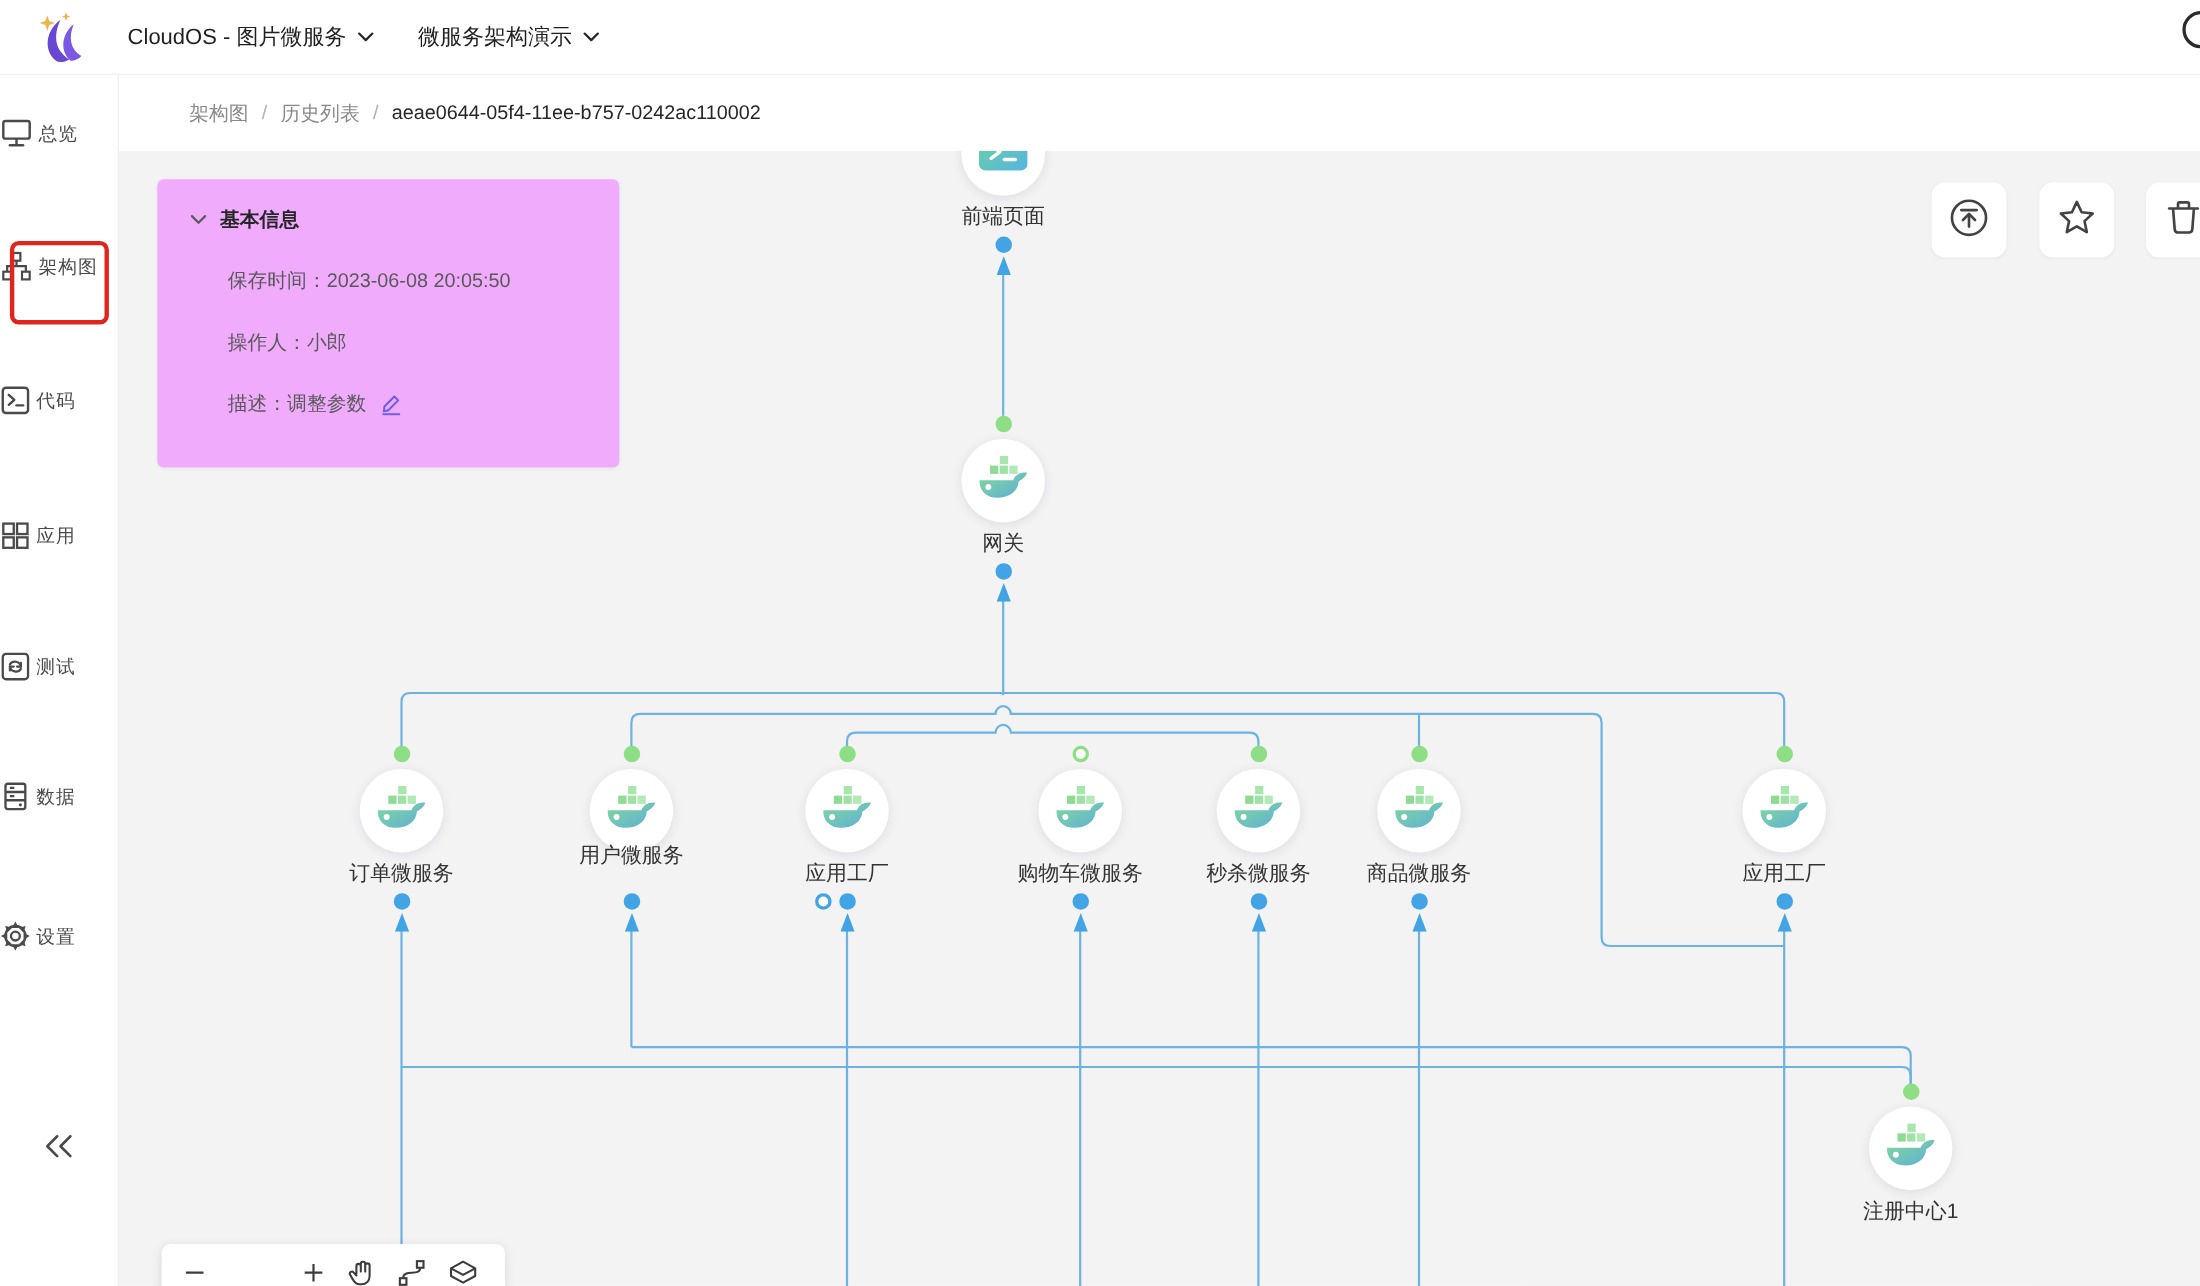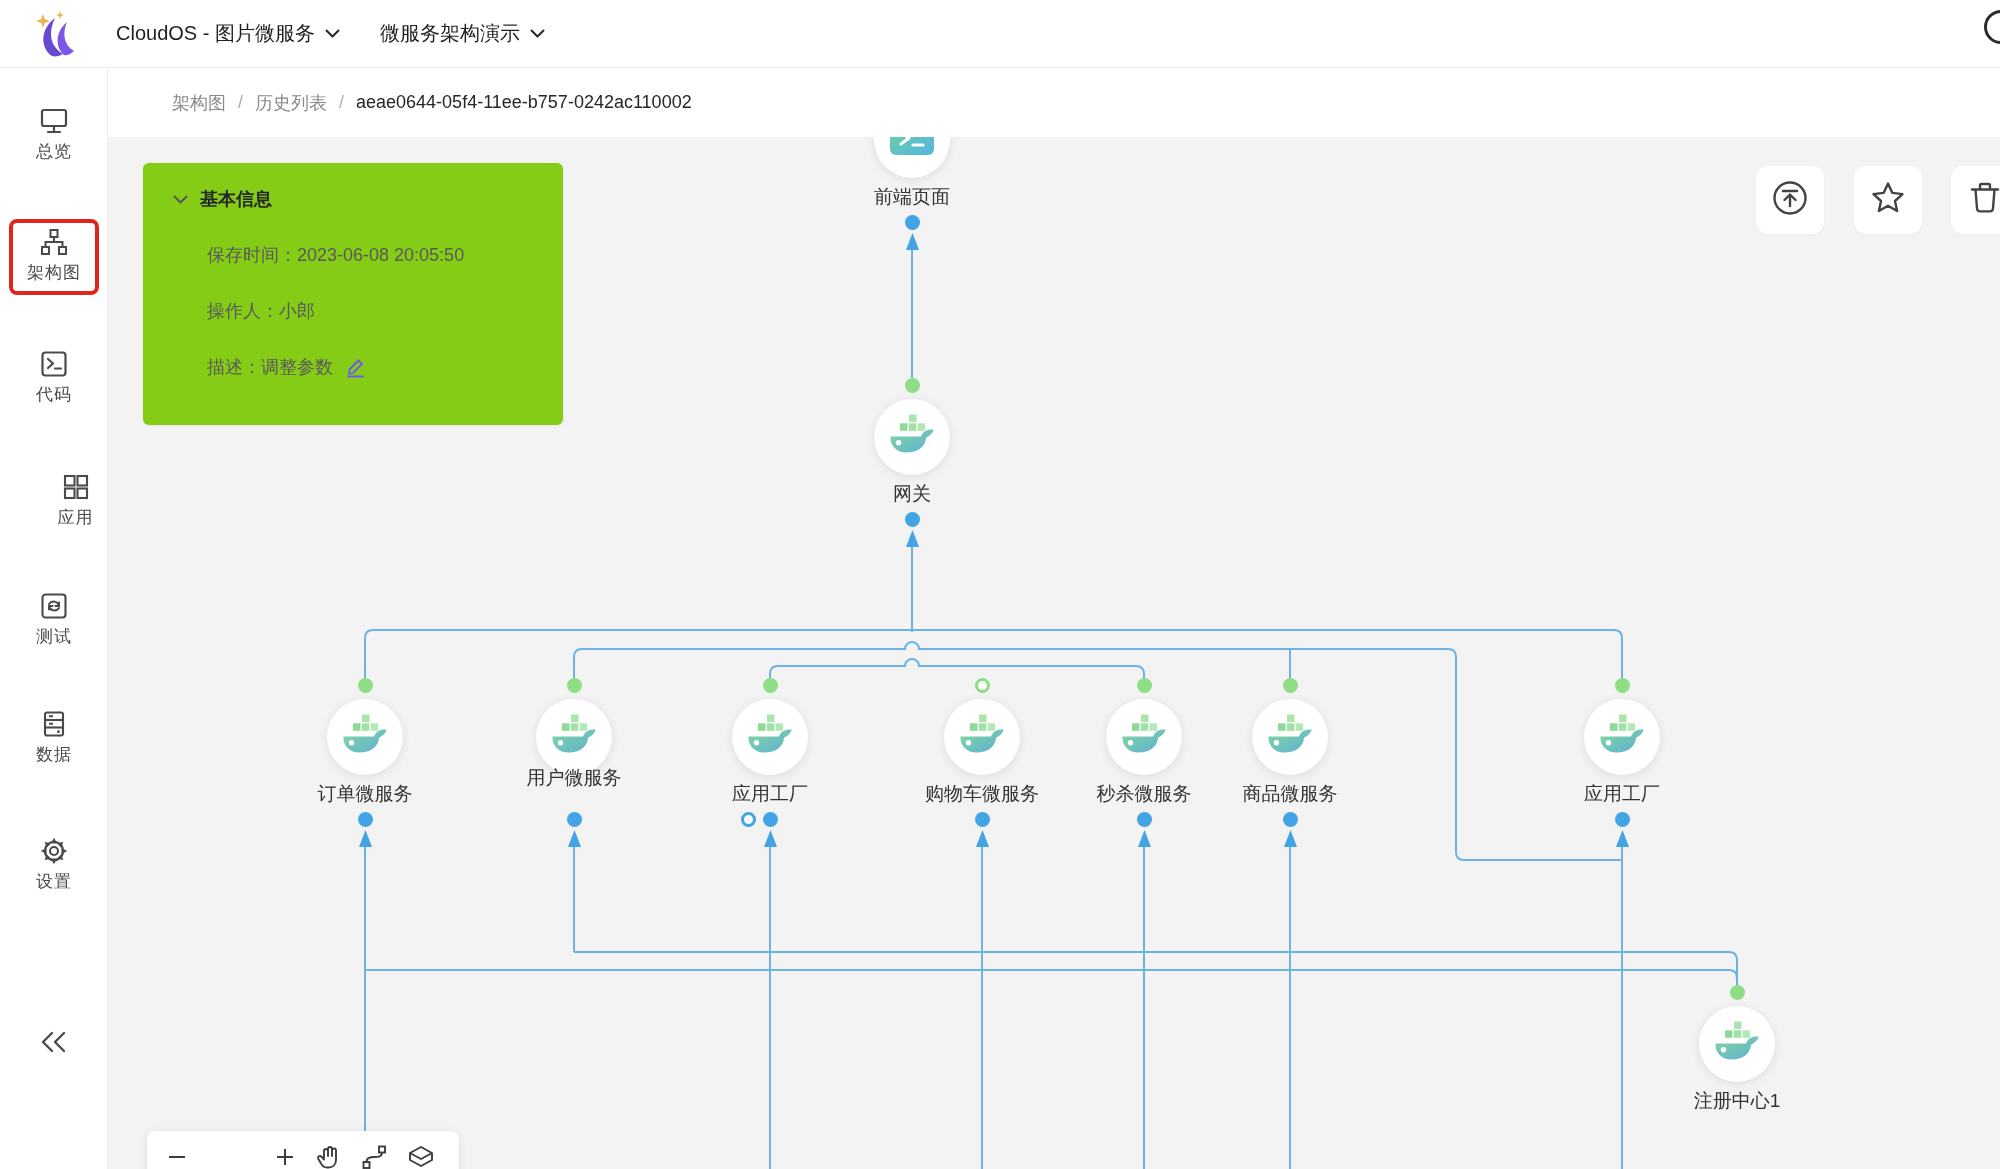--- a/index.html
+++ b/index.html
@@ -10,21 +10,21 @@
   
   .top-header { position:absolute; left:0; top:0; width:2000px; height:68px; background:#fff; border-bottom:1px solid #ededed; display:flex; align-items:center; z-index:30; }
   .logo-wrap { margin-left:28px; width:52px; height:52px; display:flex; align-items:center; justify-content:center; }
   .hdr-switch { display:flex; align-items:center; gap:10px; cursor:pointer; }
   .hdr-title { font-size:20px; color:#1f1f1f; font-weight:500; }
   .sw1 { margin-left:36px; } .sw2 { margin-left:40px; }
   .avatar-partial { position:absolute; right:-18px; top:10px; width:34px; height:34px; border:3px solid #2b2b2b; border-radius:50%; background:#fff; }
 
   
   .sidebar { position:absolute; left:0; top:68px; width:108px; height:1101px; background:#fff; border-right:1px solid #ededed; z-index:25; }
-  .side-item { position:absolute; left:0; width:108px; display:flex; flex-direction:column; align-items:center; gap:5px; color:#4a4a4a; cursor:pointer; }
+  .side-item { position:absolute; left:0; width:108px; display:flex; flex-direction:row; align-items:center; gap:5px; color:#4a4a4a; cursor:pointer; }
   .side-item .lbl { font-size:17px; color:#4a4a4a; letter-spacing:1px; }
   .side-item svg { display:block; }
   .red-box { position:absolute; left:9px; top:-9px; width:90px; height:76px; border:4px solid #e0251c; border-radius:8px; pointer-events:none; }
   .collapse-btn { position:absolute; left:0; top:962px; width:108px; display:flex; justify-content:center; cursor:pointer; color:#4a4a4a; }
 
   
   .crumb-bar { position:absolute; left:108px; top:68px; width:1892px; height:69px; background:#fff; display:flex; align-items:center; padding-left:64px; z-index:20; font-size:18px; }
   .crumb-bar .crumb { color:#8a8a8a; cursor:pointer; }
   .crumb-bar .crumb.last { color:#262626; cursor:default; }
   .crumb-bar .sep { color:#b0b0b0; margin:0 12px; }
@@ -36,21 +36,21 @@
   .node-circle { position:absolute; width:76px; height:76px; border-radius:50%; background:#fff; box-shadow:0 2px 10px rgba(30,40,60,.10); display:flex; align-items:center; justify-content:center; z-index:3; cursor:pointer; }
   .node-label { position:absolute; width:180px; text-align:center; font-size:19px; color:#333; z-index:3; }
   .port { position:absolute; width:15px; height:15px; border-radius:50%; z-index:4; cursor:crosshair; }
   .port.green { background:#8ede85; }
   .port.green-hollow { background:#fff; border:3px solid #8ede85; }
   .port.blue { background:#42a3e5; }
   .port.blue-hollow { background:#fff; border:3px solid #42a3e5; }
   .in-arrow { position:absolute; z-index:2; }
 
   
-  .info-card { position:absolute; left:35px; top:26px; width:420px; height:262px; background:#84cc16; border-radius:6px; box-shadow:0 1px 4px rgba(0,0,0,.05); z-index:6; padding:24px 0 0 30px; }
+  .info-card { position:absolute; left:35px; top:26px; width:420px; height:262px; background:#f0abfc; border-radius:6px; box-shadow:0 1px 4px rgba(0,0,0,.05); z-index:6; padding:24px 0 0 30px; }
   .info-head { display:flex; align-items:center; gap:12px; cursor:pointer; }
   .info-head .t { font-size:18px; font-weight:600; color:#262626; }
   .info-row { margin:32px 0 0 34px; font-size:18px; color:#595959; display:flex; align-items:center; }
   .edit-pencil { margin-left:12px; cursor:pointer; display:inline-flex; }
 
   
   .act-btn { position:absolute; top:29px; width:68px; height:68px; background:#fff; border-radius:12px; box-shadow:0 1px 3px rgba(0,0,0,.04); display:flex; align-items:center; justify-content:center; color:#434343; cursor:pointer; z-index:6; }
 
   
   .zoom-bar { position:absolute; left:39px; top:994px; width:312px; height:52px; background:#fff; border-radius:8px; box-shadow:0 2px 10px rgba(0,0,0,.10); display:flex; align-items:center; padding:0 20px; gap:20px; z-index:8; color:#3c3c3c; }
@@ -129,21 +129,21 @@
     <div class="side-item" style="top: 282px;">
       <span class="icon">
         <svg width="28" height="28" viewBox="0 0 28 28">
           <rect x="2.5" y="2.5" width="23" height="23" rx="3" fill="none" stroke="#4a4a4a" stroke-width="2.2"></rect>
           <polyline points="8,9 13,13.5 8,18" fill="none" stroke="#4a4a4a" stroke-width="2.2" stroke-linecap="round" stroke-linejoin="round"></polyline>
           <line x1="15" y1="18.5" x2="21" y2="18.5" stroke="#4a4a4a" stroke-width="2.2" stroke-linecap="round"></line>
         </svg>
       </span>
       <span class="lbl">代码</span>
     </div>
-    <div class="side-item" style="top: 405px; padding-left: 43px;">
+    <div class="side-item" style="top: 405px;">
       <span class="icon">
         <svg width="28" height="28" viewBox="0 0 28 28">
           <g fill="none" stroke="#4a4a4a" stroke-width="2.1">
             <rect x="3" y="3" width="9.5" height="9.5"></rect>
             <rect x="15.5" y="3" width="9.5" height="9.5"></rect>
             <rect x="3" y="15.5" width="9.5" height="9.5"></rect>
             <rect x="15.5" y="15.5" width="9.5" height="9.5"></rect>
           </g>
         </svg>
       </span>

